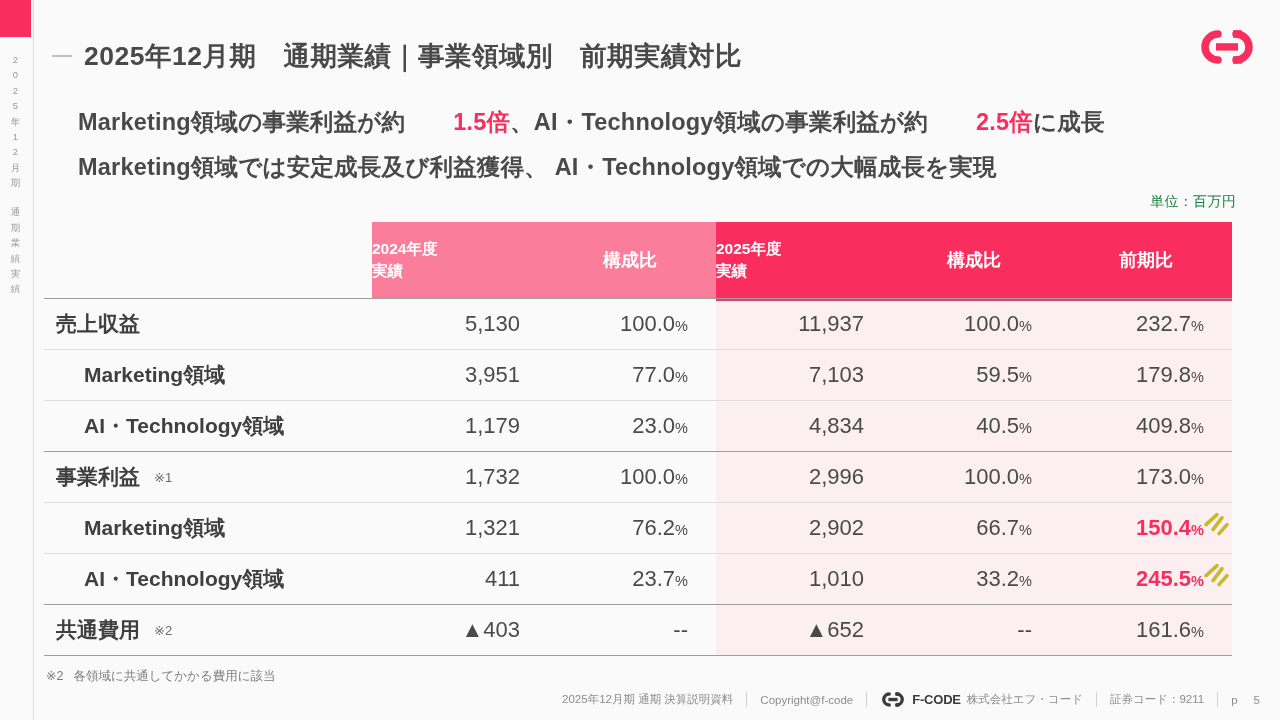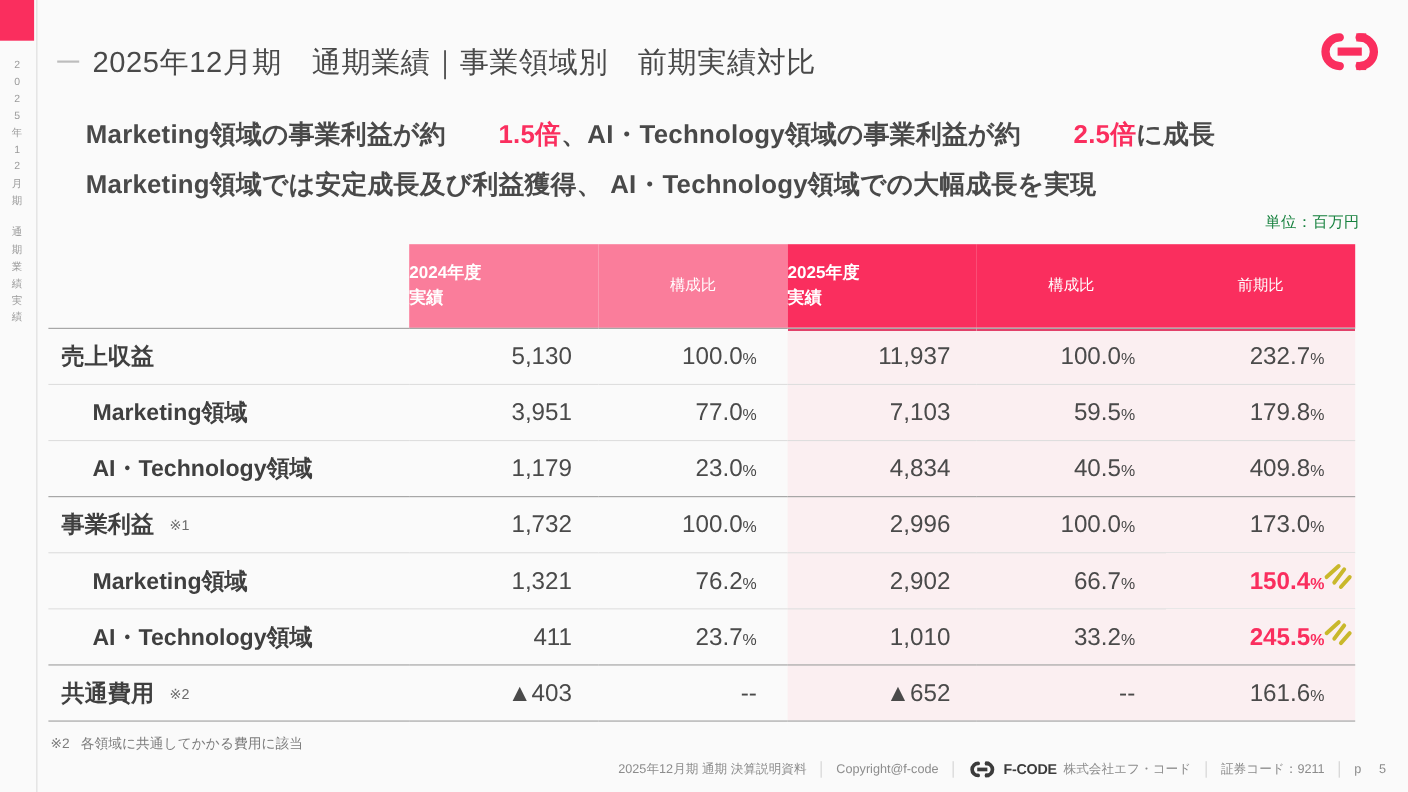--- a/index.html
+++ b/index.html
@@ -34,21 +34,21 @@
   
   #title-row {
     position: absolute; left: 52px; top: 33px; width: 1180px; height: 46px;
     display: flex; align-items: center;
   }
   #title-dash {
     width: 20px; height: 2px; background: #BDBDBD; margin-right: 12px;
     flex: none;
   }
   #page-title {
-    font-size: 26.5px; font-weight: normal; color: #494949;
+    font-size: 26.5px; font-weight: bold; color: #494949;
     letter-spacing: 0.5px; white-space: pre;
   }
 
   #brand-logo {
     position: absolute; right: 22px; top: 27px;
     width: 62px; height: 40px;
   }
 
   
   #subtitle-block {
@@ -85,21 +85,21 @@
     background: #FA7D9B; color: #FFFFFF;
   }
   th.band-2025 {
     background: #FA2E5E; color: #FFFFFF;
   }
   .band-2line {
     font-size: 15.5px; font-weight: bold; line-height: 1.42;
     text-align: left; white-space: pre-line;
   }
   .band-1line {
-    font-size: 14px; font-weight: normal; text-align: center;
+    font-size: 18px; font-weight: bold; text-align: center;
   }
 
   
   tbody td {
     height: 51px; vertical-align: middle;
     font-size: 22px; color: #4A4A4A;
     border: none; padding: 0;
   }
   tbody tr.sec-top td { border-top: 1.6px solid #9E9E9E; }
   tbody tr.sub td     { border-top: 1px solid #DEDEDE; }

